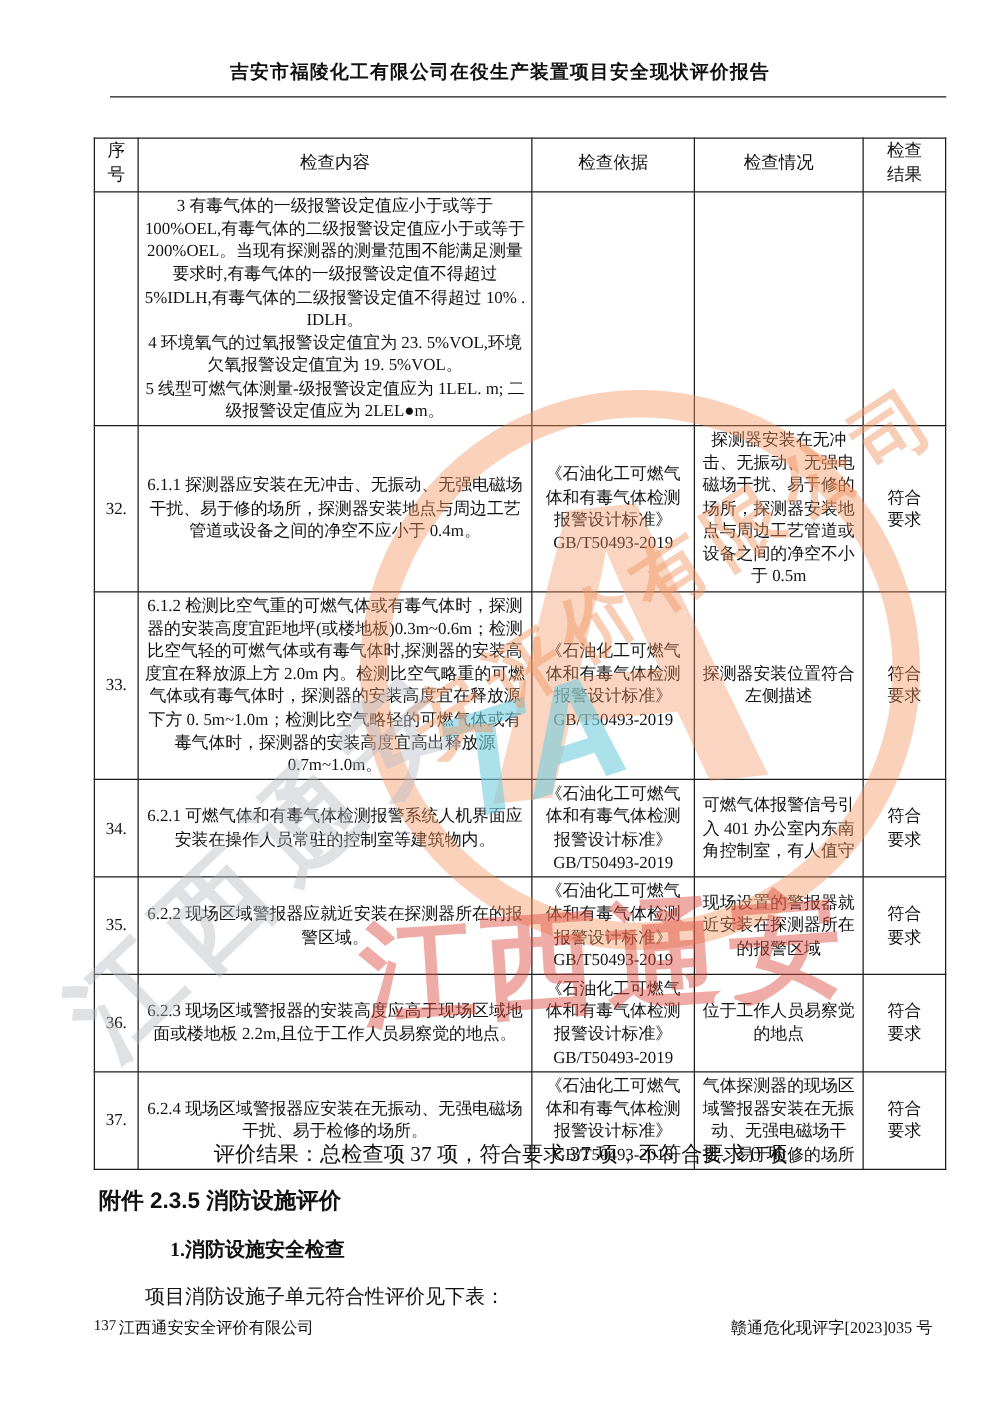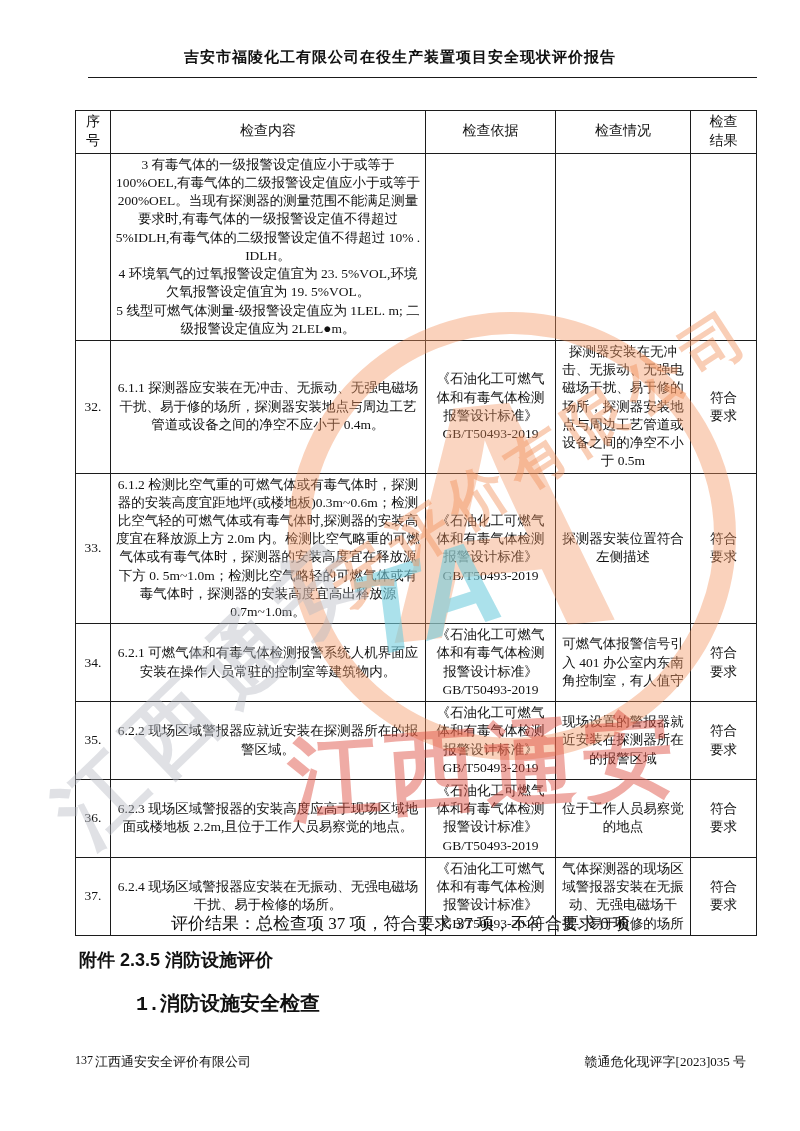--- a/index.html
+++ b/index.html
@@ -42,22 +42,22 @@
   tbody tr:nth-child(5){height:76px;}
   tbody tr:nth-child(6){height:74px;}
   tbody tr:nth-child(7){height:76px;}
   
   .summary{position:absolute;left:123px;top:912px;font-size:17px;margin-left:48px;}
   .attachment-heading{
     position:absolute;left:79px;top:948px;font-size:18px;font-weight:bold;
     font-family:"Liberation Sans","DejaVu Sans",sans-serif;
   }
   .sub-heading{
-    position:absolute;left:136px;top:990px;font-size:20px;font-weight:bold;
-    font-family:Liberation Mono, monospace;
+    position:absolute;left:136px;top:990px;font-size:16px;font-weight:bold;
+    font-family:Liberation Serif, serif;
   }
   .lead-para{position:absolute;left:116px;top:1027px;font-size:16px;}
   
   .footer{position:absolute;left:75px;top:1053px;width:681px;font-size:13px;}
   .footer .f-left{position:absolute;left:20px;top:0;}
   .footer .f-center{position:absolute;left:0;top:0;width:100%;font-size:12px;}
   .footer .f-right{position:absolute;right:10px;top:0;}
   
   .watermark{position:absolute;left:0;top:0;width:100%;height:100%;pointer-events:none;z-index:3;}
   .wm-ring{
@@ -187,20 +187,21 @@
         <td>气体探测器的现场区域警报器安装在无振动、无强电磁场干扰、易于检修的场所</td>
         <td>符合
 要求</td>
       </tr>
     </tbody>
   </table>
 
   <div class="summary">评价结果：总检查项 37 项，符合要求 37 项，不符合要求 0 项。</div>
   <div class="attachment-heading">附件 2.3.5 消防设施评价</div>
   <div class="sub-heading">1.消防设施安全检查</div>
+  <div class="lead-para">项目消防设施子单元符合性评价见下表：</div>
 
   <div class="footer">
     <span class="f-left">江西通安安全评价有限公司</span>
     <span class="f-center">137</span>
     <span class="f-right">赣通危化现评字[2023]035 号</span>
   </div>
 
   <div class="watermark">
     <div class="wm-ring"></div>
     <div class="wm-logo">A</div>

